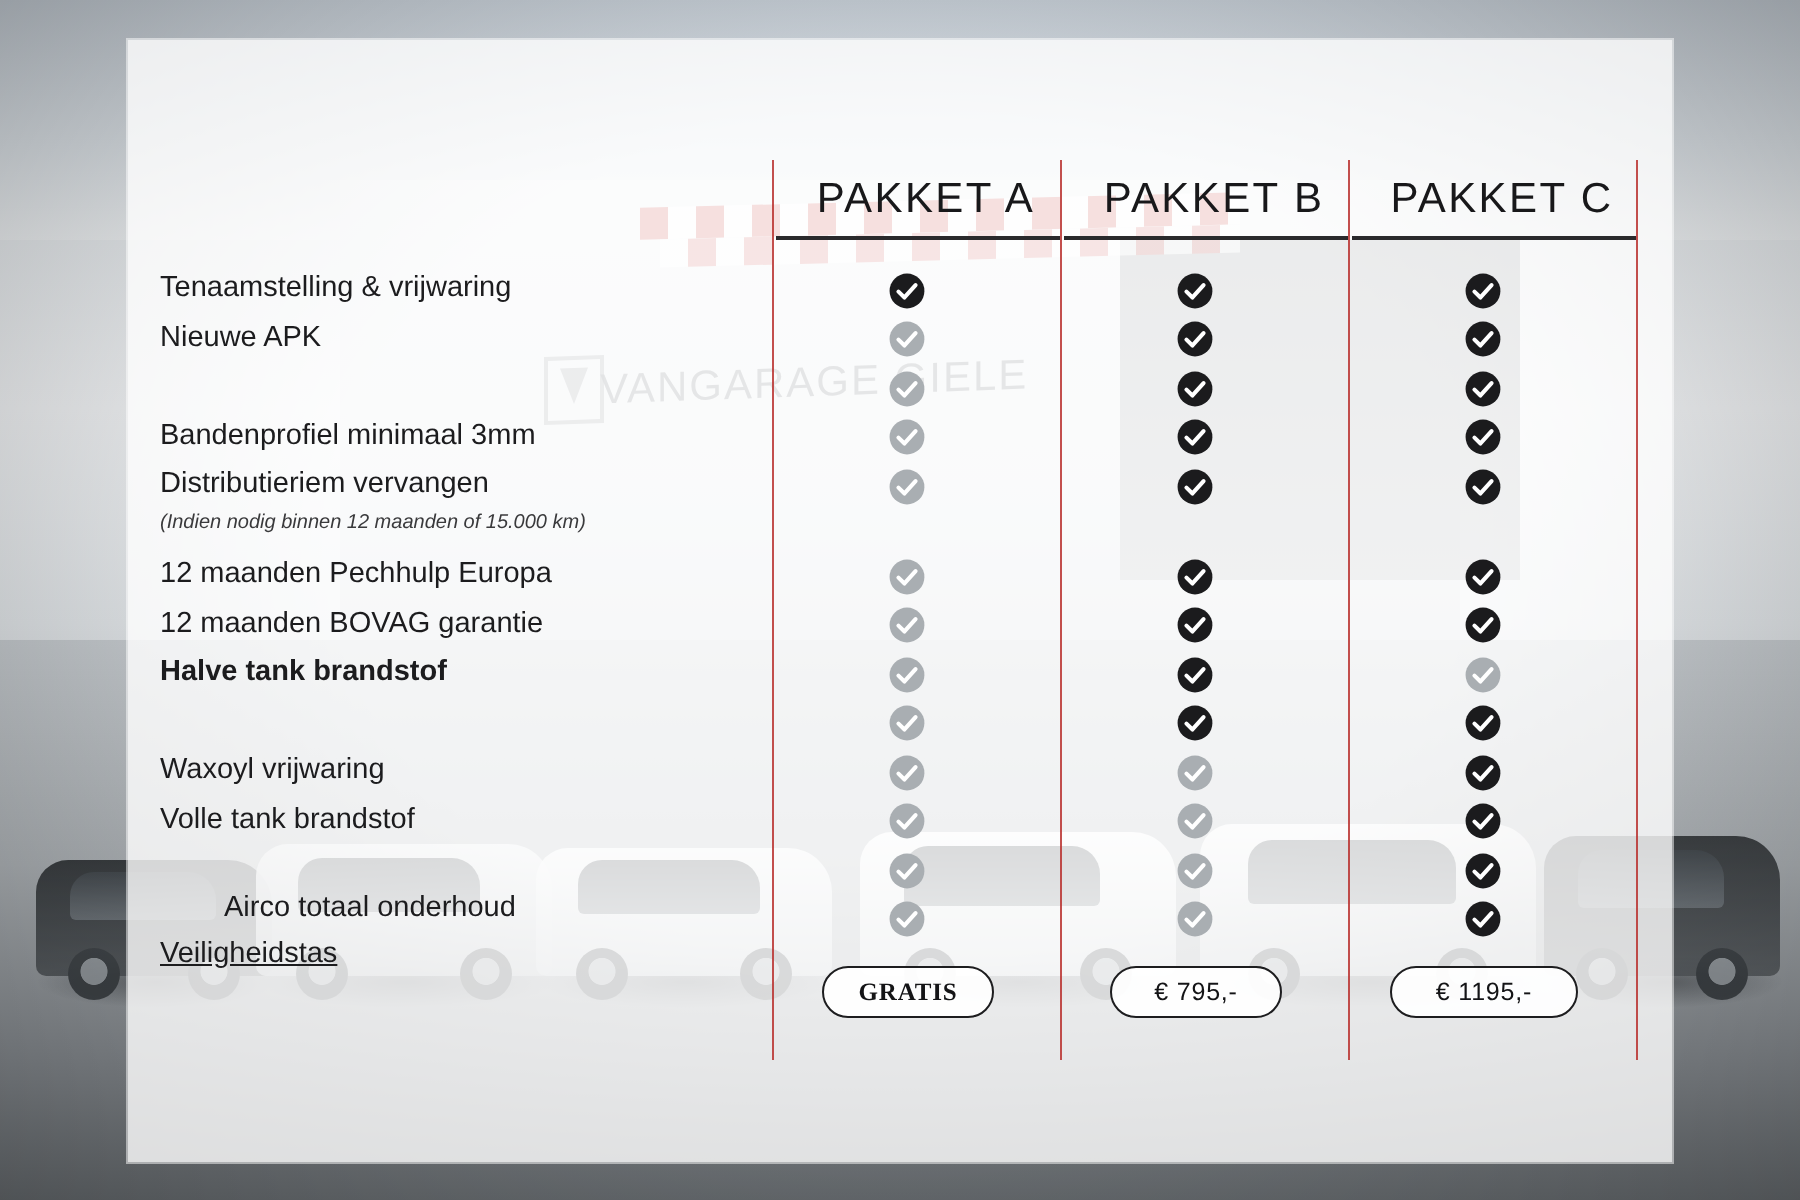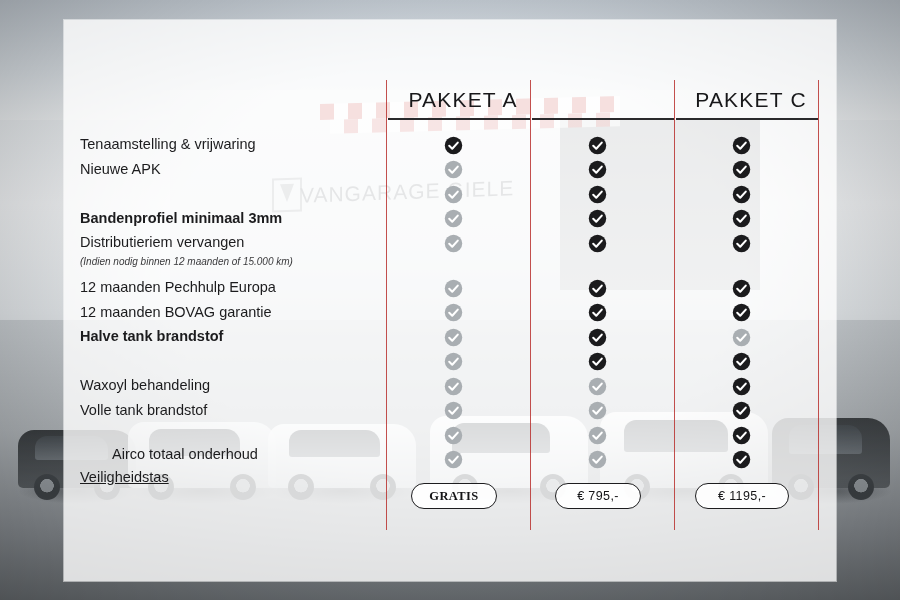--- a/index.html
+++ b/index.html
@@ -261,20 +261,21 @@
   <div class="panel"></div>
 
   <div class="table-area" id="table-area">
 
     <div class="vline" style="left:322px;"></div>
     <div class="vline" style="left:466px;"></div>
     <div class="vline" style="left:610px;"></div>
     <div class="vline" style="left:754px;"></div>
 
     <div class="col-header" style="left:324px;">PAKKET A</div>
+    <div class="col-header" style="left:468px;">PAKKET B</div>
     <div class="col-header" style="left:612px;">PAKKET C</div>
 
     <div class="hdr-underline" style="left:324px; width:142px;"></div>
     <div class="hdr-underline" style="left:468px; width:142px;"></div>
     <div class="hdr-underline" style="left:612px; width:142px;"></div>
 
   <div class="feature" style="top: 116px;">Tenaamstelling &amp; vrijwaring</div>
       <div class="check" style="left: 379.5px; top: 115.5px;">
         <svg viewBox="0 0 24 24" xmlns="http://www.w3.org/2000/svg">
           <circle cx="12" cy="12" r="11" fill="#1b1b1d"></circle>
@@ -323,21 +324,21 @@
           <circle cx="12" cy="12" r="11" fill="#1b1b1d"></circle>
           <path d="M6.6 12.4 L10.4 16.1 L17.4 8.3" fill="none" stroke="#ffffff" stroke-width="2.6" stroke-linecap="round" stroke-linejoin="round"></path>
         </svg>
       </div>
       <div class="check" style="left: 667.5px; top: 164.5px;">
         <svg viewBox="0 0 24 24" xmlns="http://www.w3.org/2000/svg">
           <circle cx="12" cy="12" r="11" fill="#1b1b1d"></circle>
           <path d="M6.6 12.4 L10.4 16.1 L17.4 8.3" fill="none" stroke="#ffffff" stroke-width="2.6" stroke-linecap="round" stroke-linejoin="round"></path>
         </svg>
       </div>
-      <div class="feature" style="top: 189.5px; font-weight: bold;">Bandenprofiel minimaal 3mm</div>
+      <div class="feature" style="top: 189.5px;">Bandenprofiel minimaal 3mm</div>
       <div class="check" style="left: 379.5px; top: 189px;">
         <svg viewBox="0 0 24 24" xmlns="http://www.w3.org/2000/svg">
           <circle cx="12" cy="12" r="11" fill="#a9aeb2"></circle>
           <path d="M6.6 12.4 L10.4 16.1 L17.4 8.3" fill="none" stroke="#ffffff" stroke-width="2.6" stroke-linecap="round" stroke-linejoin="round"></path>
         </svg>
       </div>
       <div class="check" style="left: 523.5px; top: 189px;">
         <svg viewBox="0 0 24 24" xmlns="http://www.w3.org/2000/svg">
           <circle cx="12" cy="12" r="11" fill="#1b1b1d"></circle>
           <path d="M6.6 12.4 L10.4 16.1 L17.4 8.3" fill="none" stroke="#ffffff" stroke-width="2.6" stroke-linecap="round" stroke-linejoin="round"></path>
@@ -437,21 +438,21 @@
           <circle cx="12" cy="12" r="11" fill="#1b1b1d"></circle>
           <path d="M6.6 12.4 L10.4 16.1 L17.4 8.3" fill="none" stroke="#ffffff" stroke-width="2.6" stroke-linecap="round" stroke-linejoin="round"></path>
         </svg>
       </div>
       <div class="check" style="left: 667.5px; top: 332px;">
         <svg viewBox="0 0 24 24" xmlns="http://www.w3.org/2000/svg">
           <circle cx="12" cy="12" r="11" fill="#1b1b1d"></circle>
           <path d="M6.6 12.4 L10.4 16.1 L17.4 8.3" fill="none" stroke="#ffffff" stroke-width="2.6" stroke-linecap="round" stroke-linejoin="round"></path>
         </svg>
       </div>
-      <div class="feature" style="top: 357px;">Waxoyl behandeling</div>
+      <div class="feature" style="top: 357px;">Waxoyl vrijwaring</div>
       <div class="check" style="left: 379.5px; top: 356.5px;">
         <svg viewBox="0 0 24 24" xmlns="http://www.w3.org/2000/svg">
           <circle cx="12" cy="12" r="11" fill="#a9aeb2"></circle>
           <path d="M6.6 12.4 L10.4 16.1 L17.4 8.3" fill="none" stroke="#ffffff" stroke-width="2.6" stroke-linecap="round" stroke-linejoin="round"></path>
         </svg>
       </div>
       <div class="check" style="left: 523.5px; top: 356.5px;">
         <svg viewBox="0 0 24 24" xmlns="http://www.w3.org/2000/svg">
           <circle cx="12" cy="12" r="11" fill="#a9aeb2"></circle>
           <path d="M6.6 12.4 L10.4 16.1 L17.4 8.3" fill="none" stroke="#ffffff" stroke-width="2.6" stroke-linecap="round" stroke-linejoin="round"></path>

